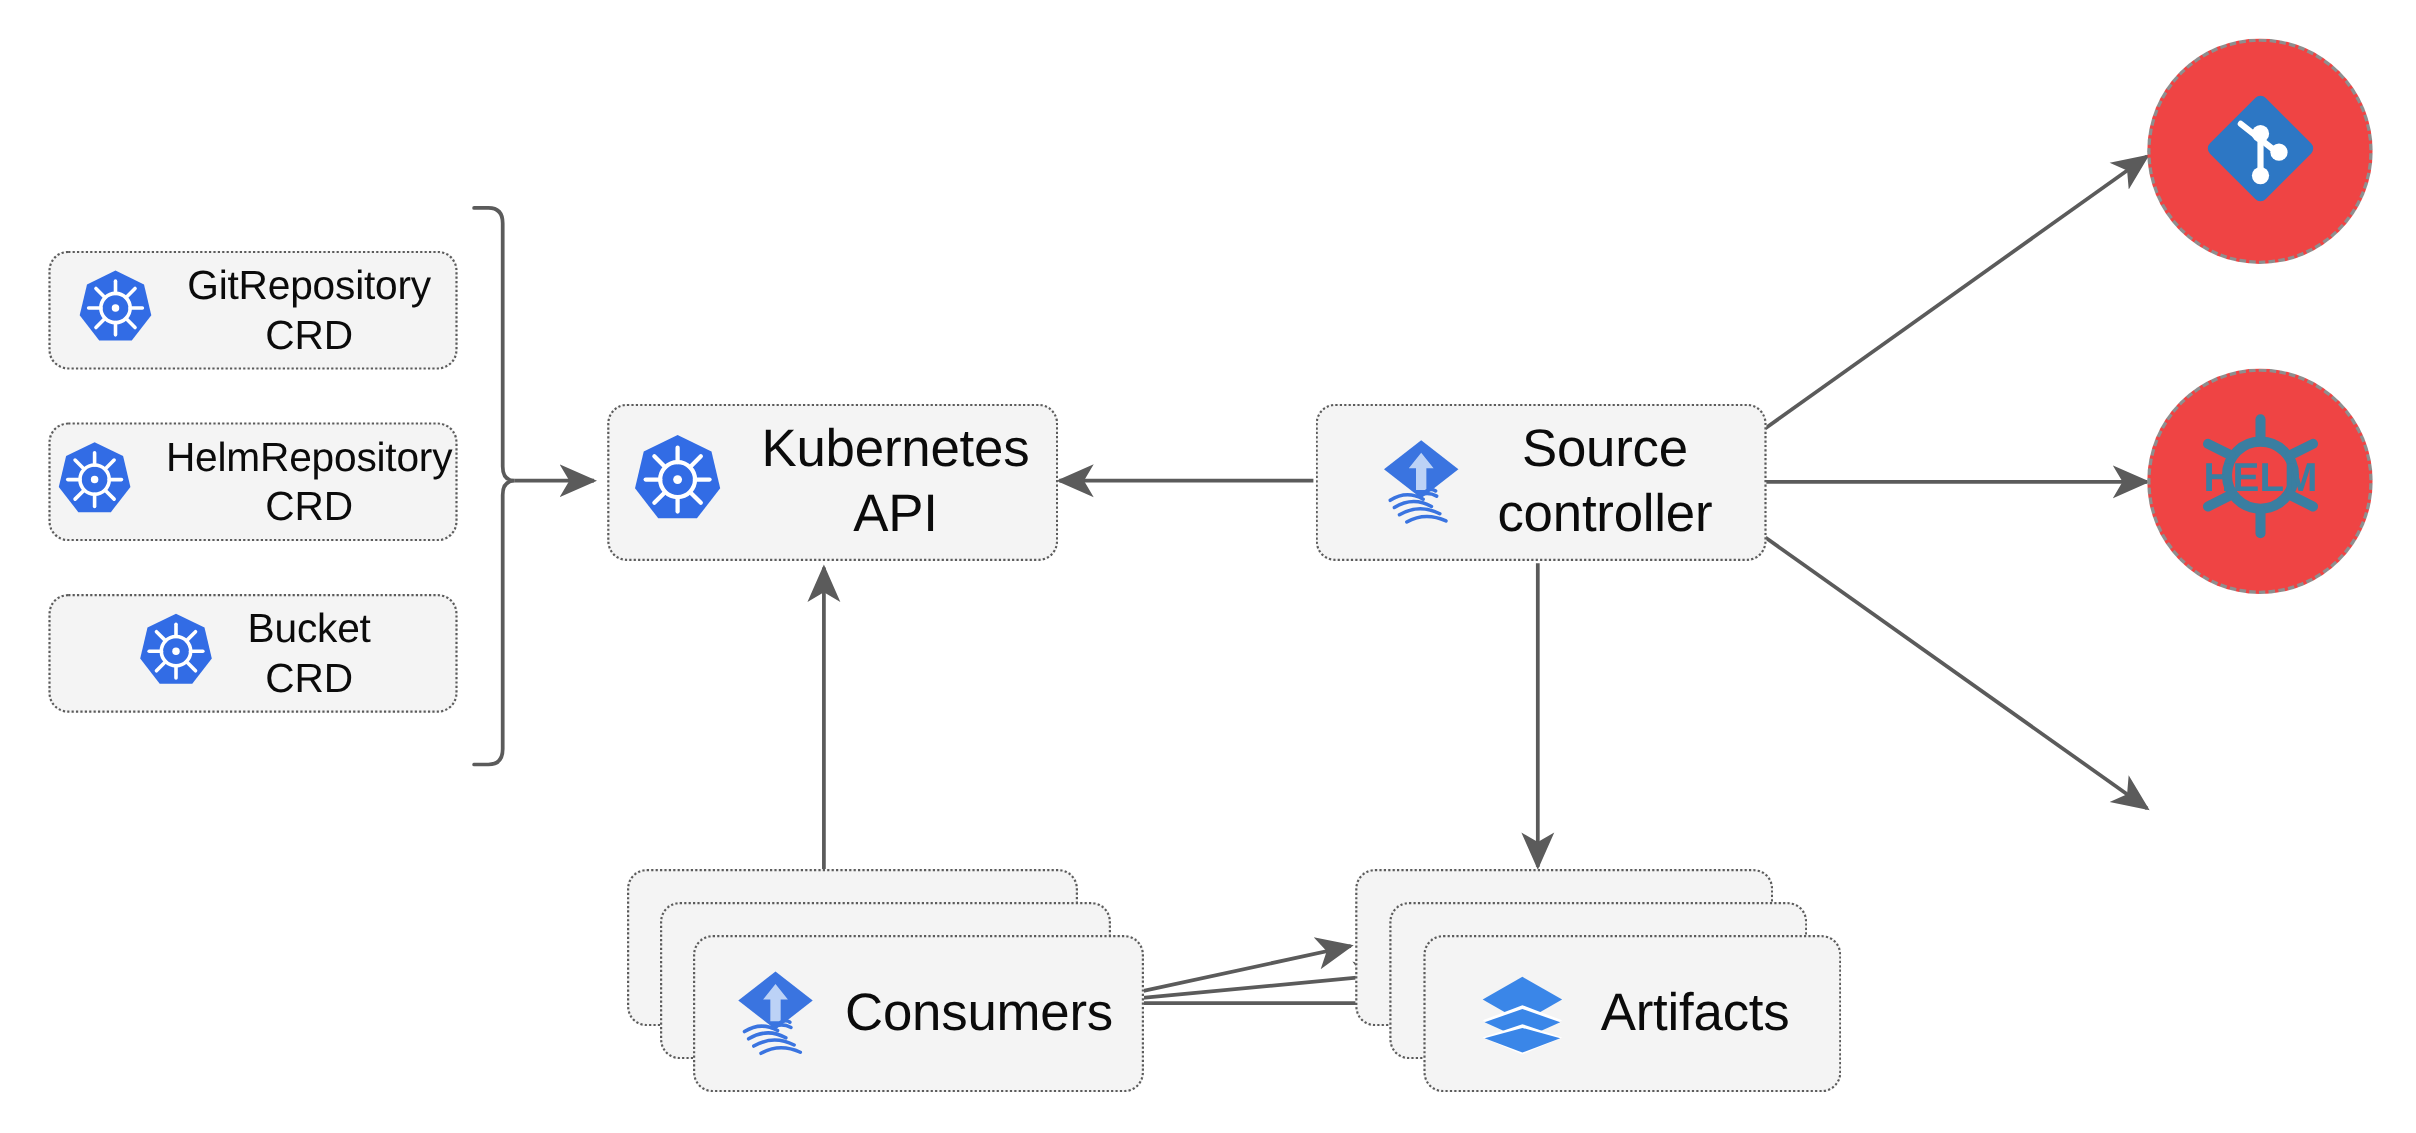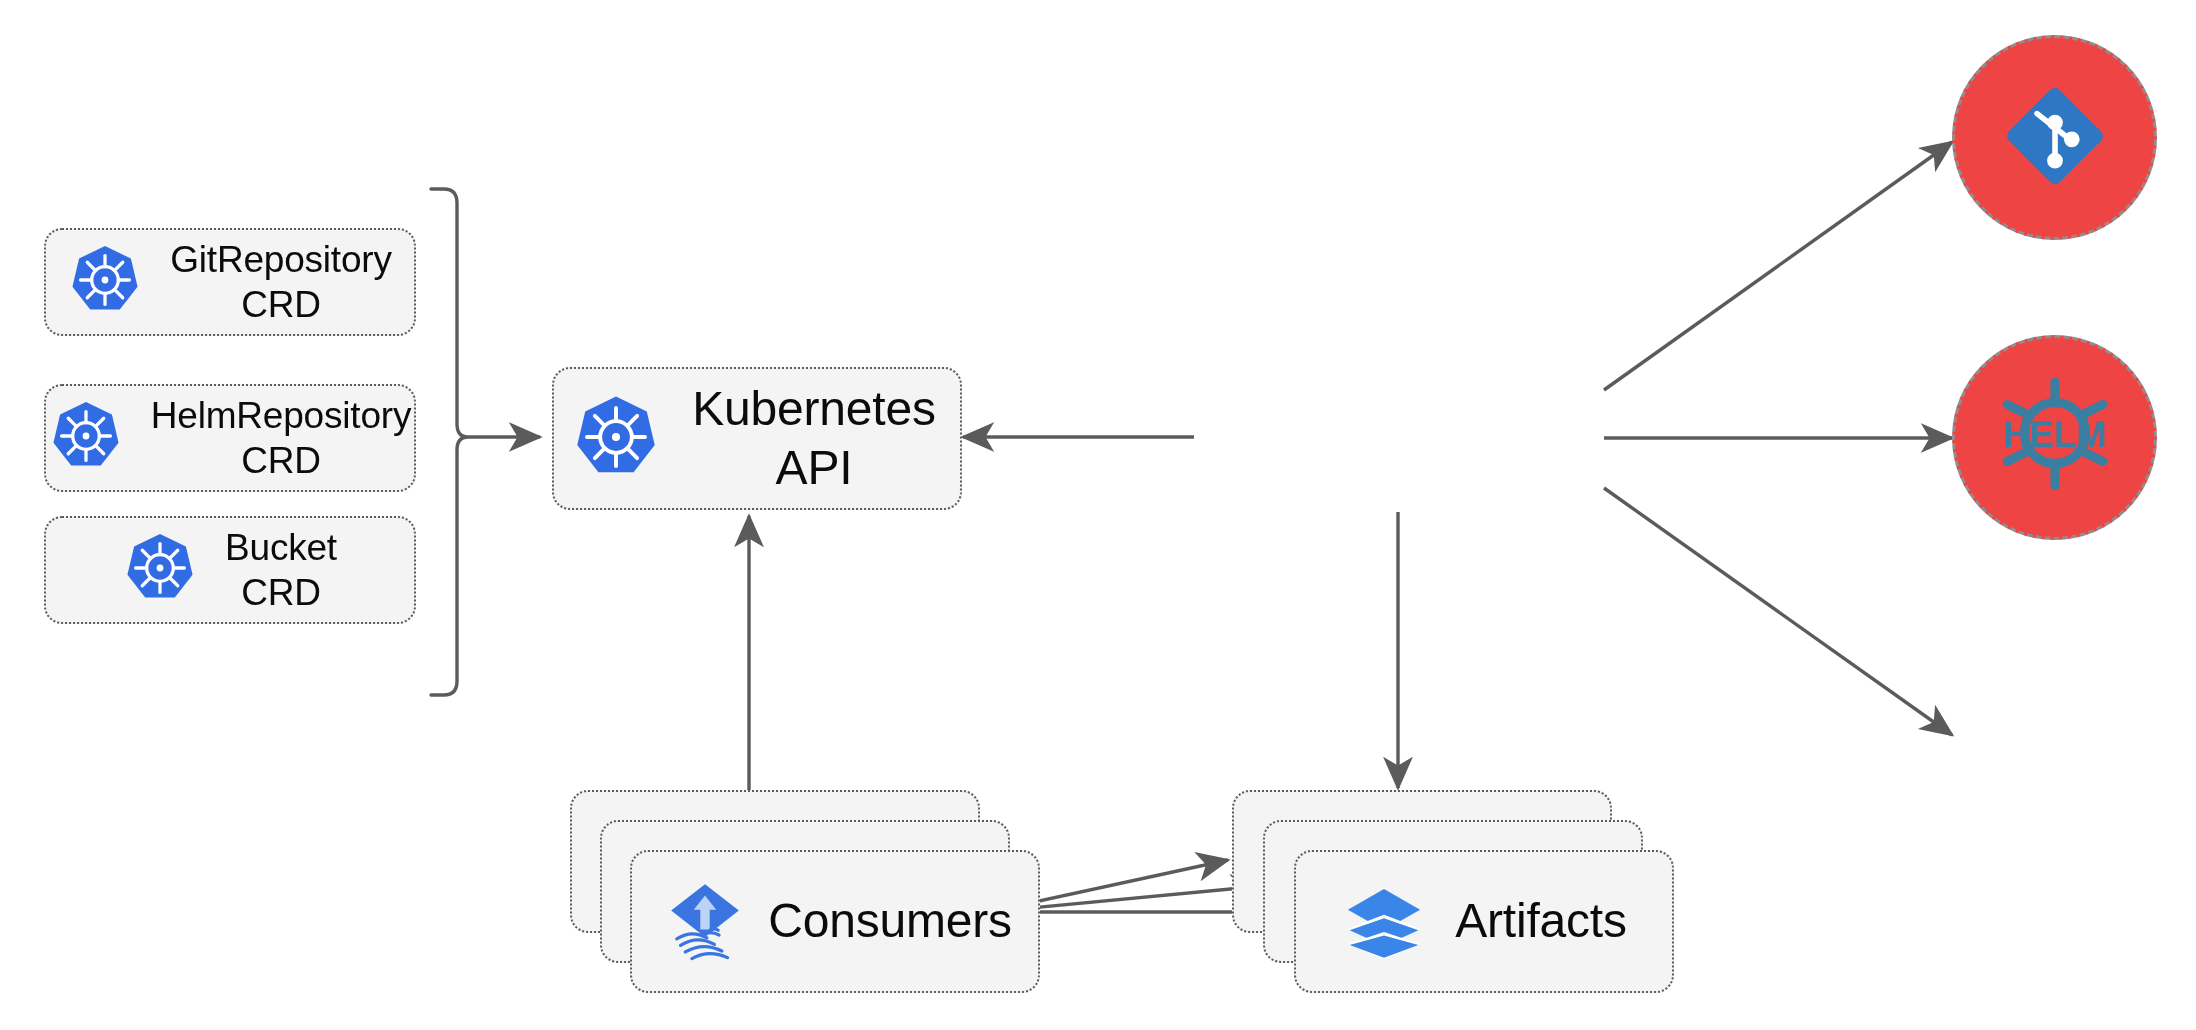--- a/index.html
+++ b/index.html
@@ -134,21 +134,21 @@
             <line x1="74" y1="26" x2="63" y2="37"></line>
             <line x1="37" y1="63" x2="26" y2="74"></line>
           </g>
         </svg>
       </span>
       <span class="label">HelmRepository
 CRD</span>
     </div>
   </div>
 
-  <div class="card" style="left:44px;top:516px;width:372px;height:108px;">
+  <div class="card" style="left:44px;top:540px;width:372px;height:108px;">
     <div class="card-inner">
       <span class="icon">
         <svg width="74" height="74" viewBox="0 0 100 100">
           <polygon points="50,4 85,21 94,59 70,90 30,90 6,59 15,21" fill="#326CE5"></polygon>
           <g fill="none" stroke="#ffffff" stroke-width="4.4" stroke-linecap="round">
             <circle cx="50" cy="50" r="18"></circle>
             <circle cx="50" cy="50" r="4.6" fill="#ffffff" stroke="none"></circle>
             <line x1="50" y1="17" x2="50" y2="32"></line>
             <line x1="50" y1="68" x2="50" y2="83"></line>
             <line x1="17" y1="50" x2="32" y2="50"></line>
@@ -181,20 +181,40 @@
             <line x1="63" y1="63" x2="74" y2="74"></line>
             <line x1="74" y1="26" x2="63" y2="37"></line>
             <line x1="37" y1="63" x2="26" y2="74"></line>
           </g>
         </svg>
       </span>
       <span class="label big">Kubernetes API</span>
     </div>
   </div>
 
+  <div class="card" style="left:1196px;top:367px;width:410px;height:143px;">
+    <div class="card-inner" style="gap:22px;">
+      <span class="icon">
+        <svg width="94" height="94" viewBox="0 0 100 100">
+          <polygon points="50,12 86,40 50,68 14,40" fill="#3a74e0"></polygon>
+          <path d="M50,24 L62,39 L55,39 L55,60 L45,60 L45,39 L38,39 Z" fill="#bcd2f6"></path>
+          <g fill="none" stroke="#3a74e0" stroke-width="3.4" stroke-linecap="round">
+            <path d="M20,70 Q36,60 52,69"></path>
+            <path d="M24,77 Q42,66 60,76"></path>
+            <path d="M29,84 Q48,73 68,83"></path>
+            <path d="M36,91 Q54,81 74,90"></path>
+            <path d="M46,66 Q56,61 65,66"></path>
+            <path d="M55,61 Q60,58 64,61"></path>
+          </g>
+        </svg>
+      </span>
+      <span class="label big">Source
+controller</span>
+    </div>
+  </div>
 
   <div class="card ghost" style="left:570px;top:790px;width:410px;height:143px;"></div>
   <div class="card ghost" style="left:600px;top:820px;width:410px;height:143px;"></div>
   <div class="card" style="left:630px;top:850px;width:410px;height:143px;">
     <div class="card-inner" style="gap:16px;">
       <span class="icon">
         <svg width="94" height="94" viewBox="0 0 100 100">
           <polygon points="50,12 86,40 50,68 14,40" fill="#3a74e0"></polygon>
           <path d="M50,24 L62,39 L55,39 L55,60 L45,60 L45,39 L38,39 Z" fill="#bcd2f6"></path>
           <g fill="none" stroke="#3a74e0" stroke-width="3.4" stroke-linecap="round">

